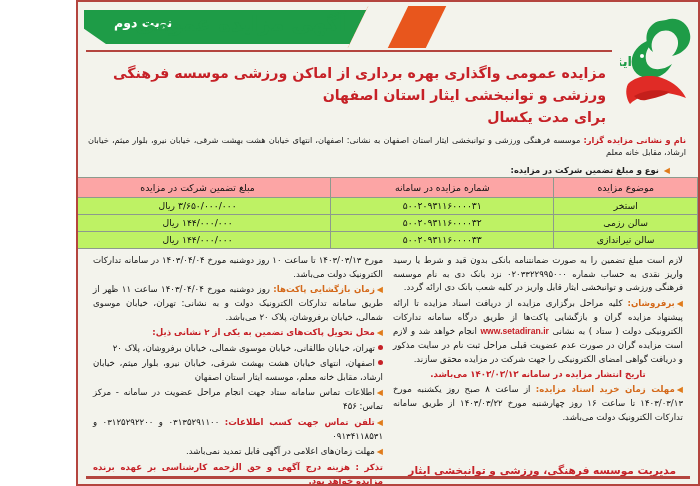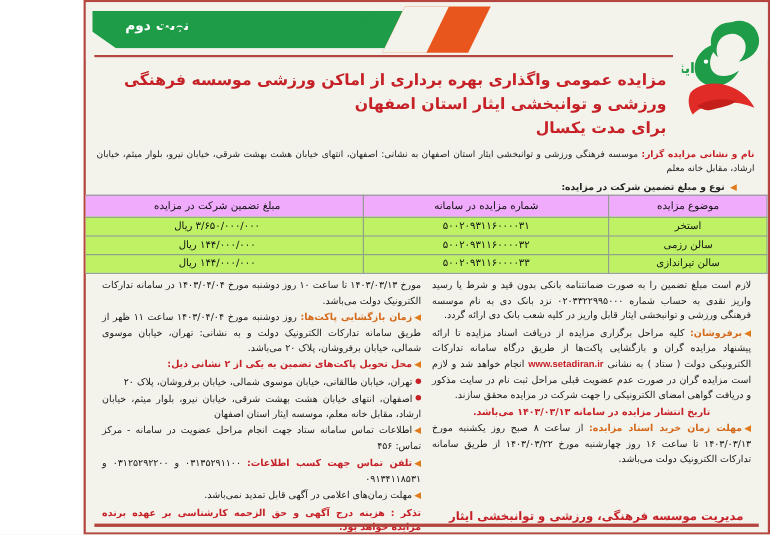--- a/index.html
+++ b/index.html
@@ -124,21 +124,21 @@
     background: #faf8f2;
   }
   table.auction th,
   table.auction td {
     border: 1px solid #8d9a8d;
     text-align: center;
     padding: 2.5px 4px;
     color: #111;
   }
   table.auction thead th {
-    background: #f0abfc;
+    background: #fca5a5;
     font-weight: normal;
     font-size: 9.4px;
     padding: 4px;
   }
   table.auction td { background: #bef264; }
 
   
   .columns {
     display: flex;
     flex-direction: row;

